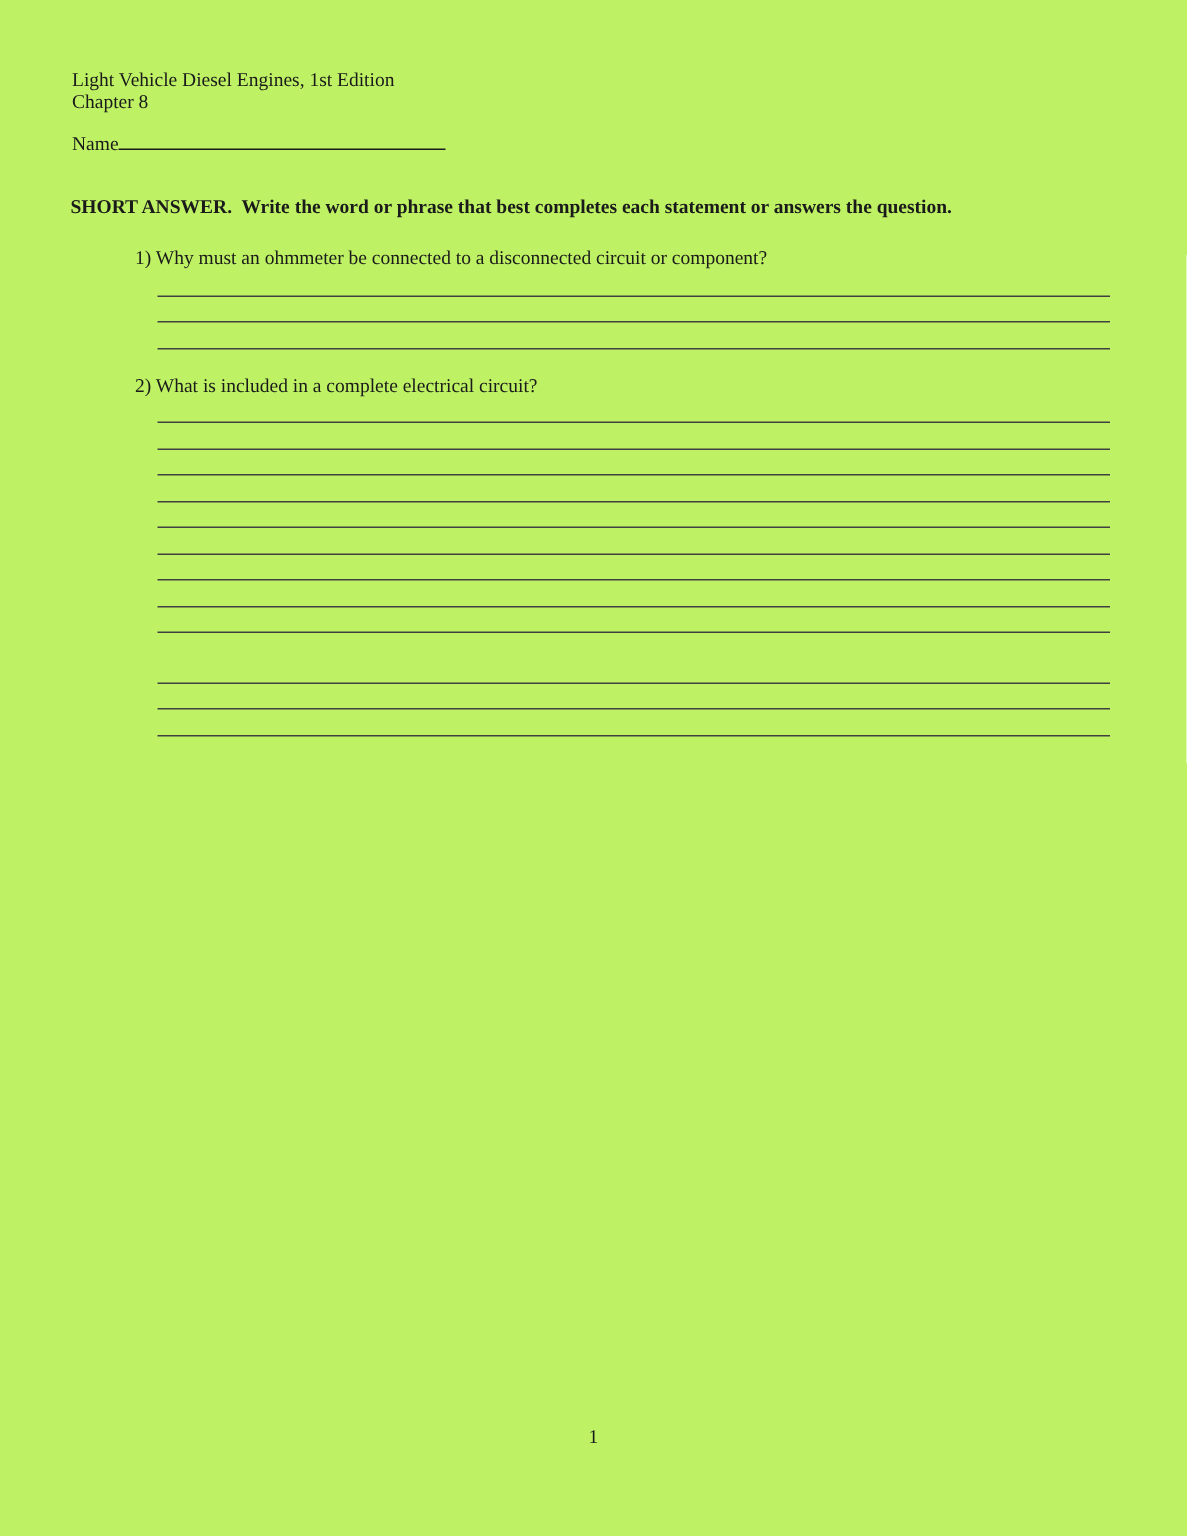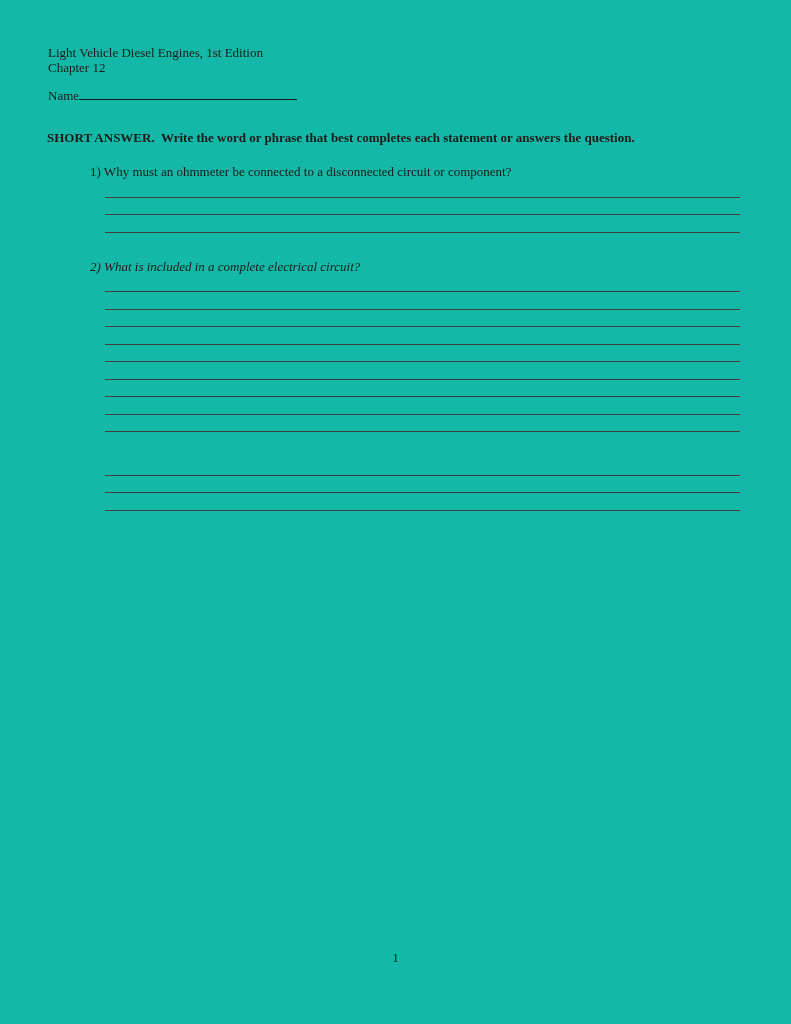--- a/index.html
+++ b/index.html
@@ -4,21 +4,21 @@
 <style>
   html, body {
     margin: 0;
     padding: 0;
     background: #ffffff;
   }
   .page {
     position: relative;
     width: 791px;
     height: 1024px;
-    background: #14b8a6;
+    background: #bef264;
     font-family: "Liberation Serif", "DejaVu Serif", serif;
     color: #1a1a1a;
     font-size: 13px;
     overflow: hidden;
   }
   .doc-header {
     position: absolute;
     left: 48px;
     top: 46px;
     line-height: 14.5px;
@@ -47,22 +47,21 @@
     line-height: 16px;
     white-space: pre-wrap;
   }
   .questions-list {
     position: absolute;
     left: 48px;
     top: 164px;
     width: 695px;
   }
   .question + .question {
-    margin-top: 26px;
-    font-style: italic;
+    margin-top: 16px;
   }
   .question-text {
     padding-left: 42px;
     line-height: 16px;
   }
   .answer-lines {
     margin-left: 57px;
     width: 635px;
   }
   .answer-line {
@@ -78,21 +77,21 @@
     line-height: 15px;
   }
 </style>
 </head>
 <body>
 
 <div class="page">
 
   <div class="doc-header">
     <div>Light Vehicle Diesel Engines, 1st Edition</div>
-    <div>Chapter 12</div>
+    <div>Chapter 8</div>
   </div>
 
   <div class="name-row">
     <span>Name</span><span class="name-underline"></span>
   </div>
 
   <div class="instructions">SHORT ANSWER.  Write the word or phrase that best completes each statement or answers the question.</div>
 
   <div class="questions-list">
   <div class="question">

